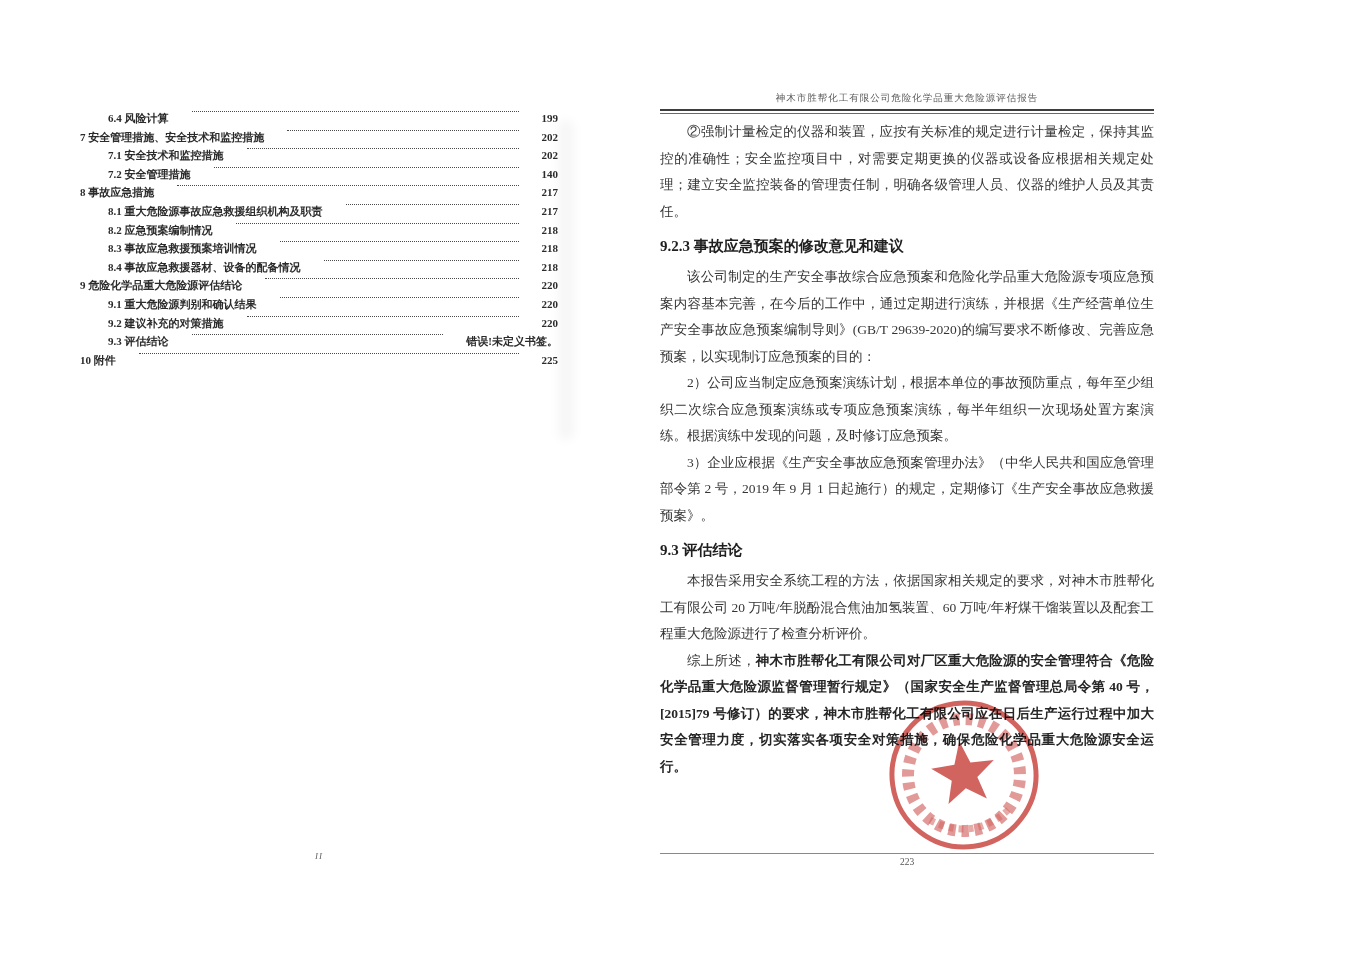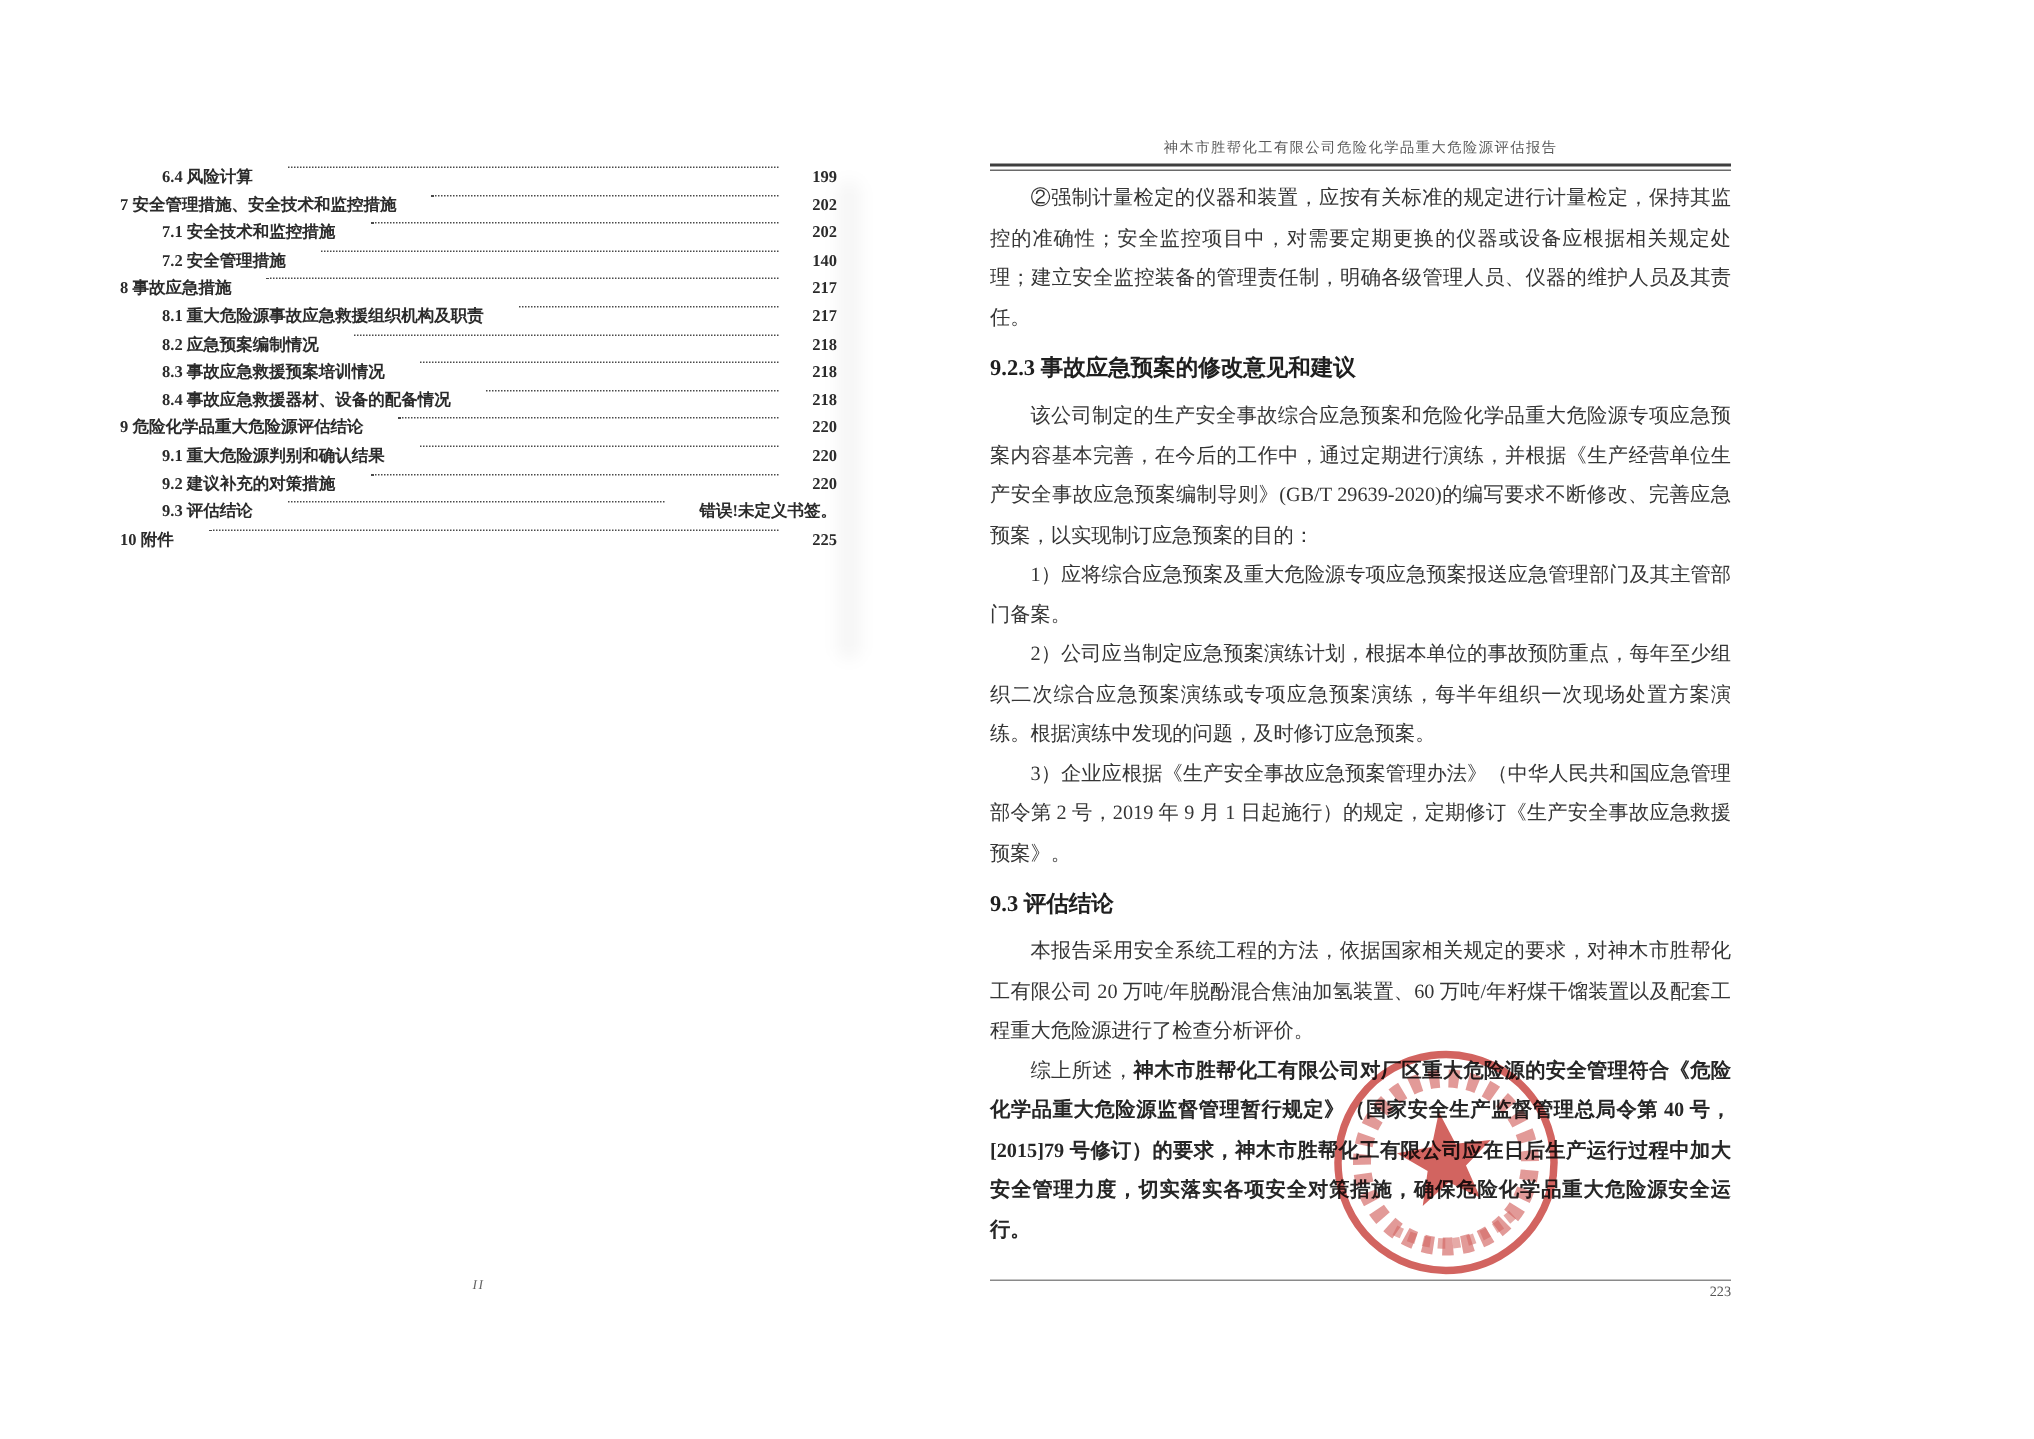--- a/index.html
+++ b/index.html
@@ -30,21 +30,21 @@
   .head-rule { margin-top:4px; height:5px; border-top:2.5px solid #3e3e3e; border-bottom:1px solid #6a6a6a; }
 
   .body-text { margin-top:5px; font-size:13.5px; line-height:26.5px; color:#353535;
     text-align:justify; }
   .body-text p { text-indent:2em; margin:0; }
   .sec-heading { font-size:15px; font-weight:bold; color:#1f1f1f; line-height:24px;
     margin:9px 0 6px 0; text-indent:0; }
   .bold-run { font-weight:bold; color:#262626; }
 
   .folio-right { position:absolute; left:660px; top:853px; width:494px;
-    border-top:1px solid #8a8a8a; text-align:right; font-size:9.5px; color:#555; padding-top:3px; }
+    border-top:1px solid #8a8a8a; text-align:center; font-size:9.5px; color:#555; padding-top:3px; }
 
   
   .seal { position:absolute; left:886px; top:697px; width:156px; height:156px;
     opacity:0.82; mix-blend-mode:multiply; pointer-events:none; }
 </style>
 </head>
 <body>
 
 <div class="spread">
 
@@ -142,21 +142,20 @@
   <section class="rpage">
     <div class="running-head">神木市胜帮化工有限公司危险化学品重大危险源评估报告</div>
     <div class="head-rule"></div>
 
     <div class="body-text">
       <p>②强制计量检定的仪器和装置，应按有关标准的规定进行计量检定，保持其监控的准确性；安全监控项目中，对需要定期更换的仪器或设备应根据相关规定处理；建立安全监控装备的管理责任制，明确各级管理人员、仪器的维护人员及其责任。</p>
 
       <h2 class="sec-heading">9.2.3 事故应急预案的修改意见和建议</h2>
 
       <p>该公司制定的生产安全事故综合应急预案和危险化学品重大危险源专项应急预案内容基本完善，在今后的工作中，通过定期进行演练，并根据《生产经营单位生产安全事故应急预案编制导则》(GB/T 29639-2020)的编写要求不断修改、完善应急预案，以实现制订应急预案的目的：</p>
-      <p>1）应将综合应急预案及重大危险源专项应急预案报送应急管理部门及其主管部门备案。</p>
       <p>2）公司应当制定应急预案演练计划，根据本单位的事故预防重点，每年至少组织二次综合应急预案演练或专项应急预案演练，每半年组织一次现场处置方案演练。根据演练中发现的问题，及时修订应急预案。</p>
       <p>3）企业应根据《生产安全事故应急预案管理办法》（中华人民共和国应急管理部令第 2 号，2019 年 9 月 1 日起施行）的规定，定期修订《生产安全事故应急救援预案》。</p>
 
       <h2 class="sec-heading">9.3 评估结论</h2>
 
       <p>本报告采用安全系统工程的方法，依据国家相关规定的要求，对神木市胜帮化工有限公司 20 万吨/年脱酚混合焦油加氢装置、60 万吨/年籽煤干馏装置以及配套工程重大危险源进行了检查分析评价。</p>
       <p><span>综上所述，</span><span class="bold-run">神木市胜帮化工有限公司对厂区重大危险源的安全管理符合《危险化学品重大危险源监督管理暂行规定》（国家安全生产监督管理总局令第 40 号，[2015]79 号修订）的要求，神木市胜帮化工有限公司应在日后生产运行过程中加大安全管理力度，切实落实各项安全对策措施，确保危险化学品重大危险源安全运行。</span></p>
     </div>
   </section>
 

